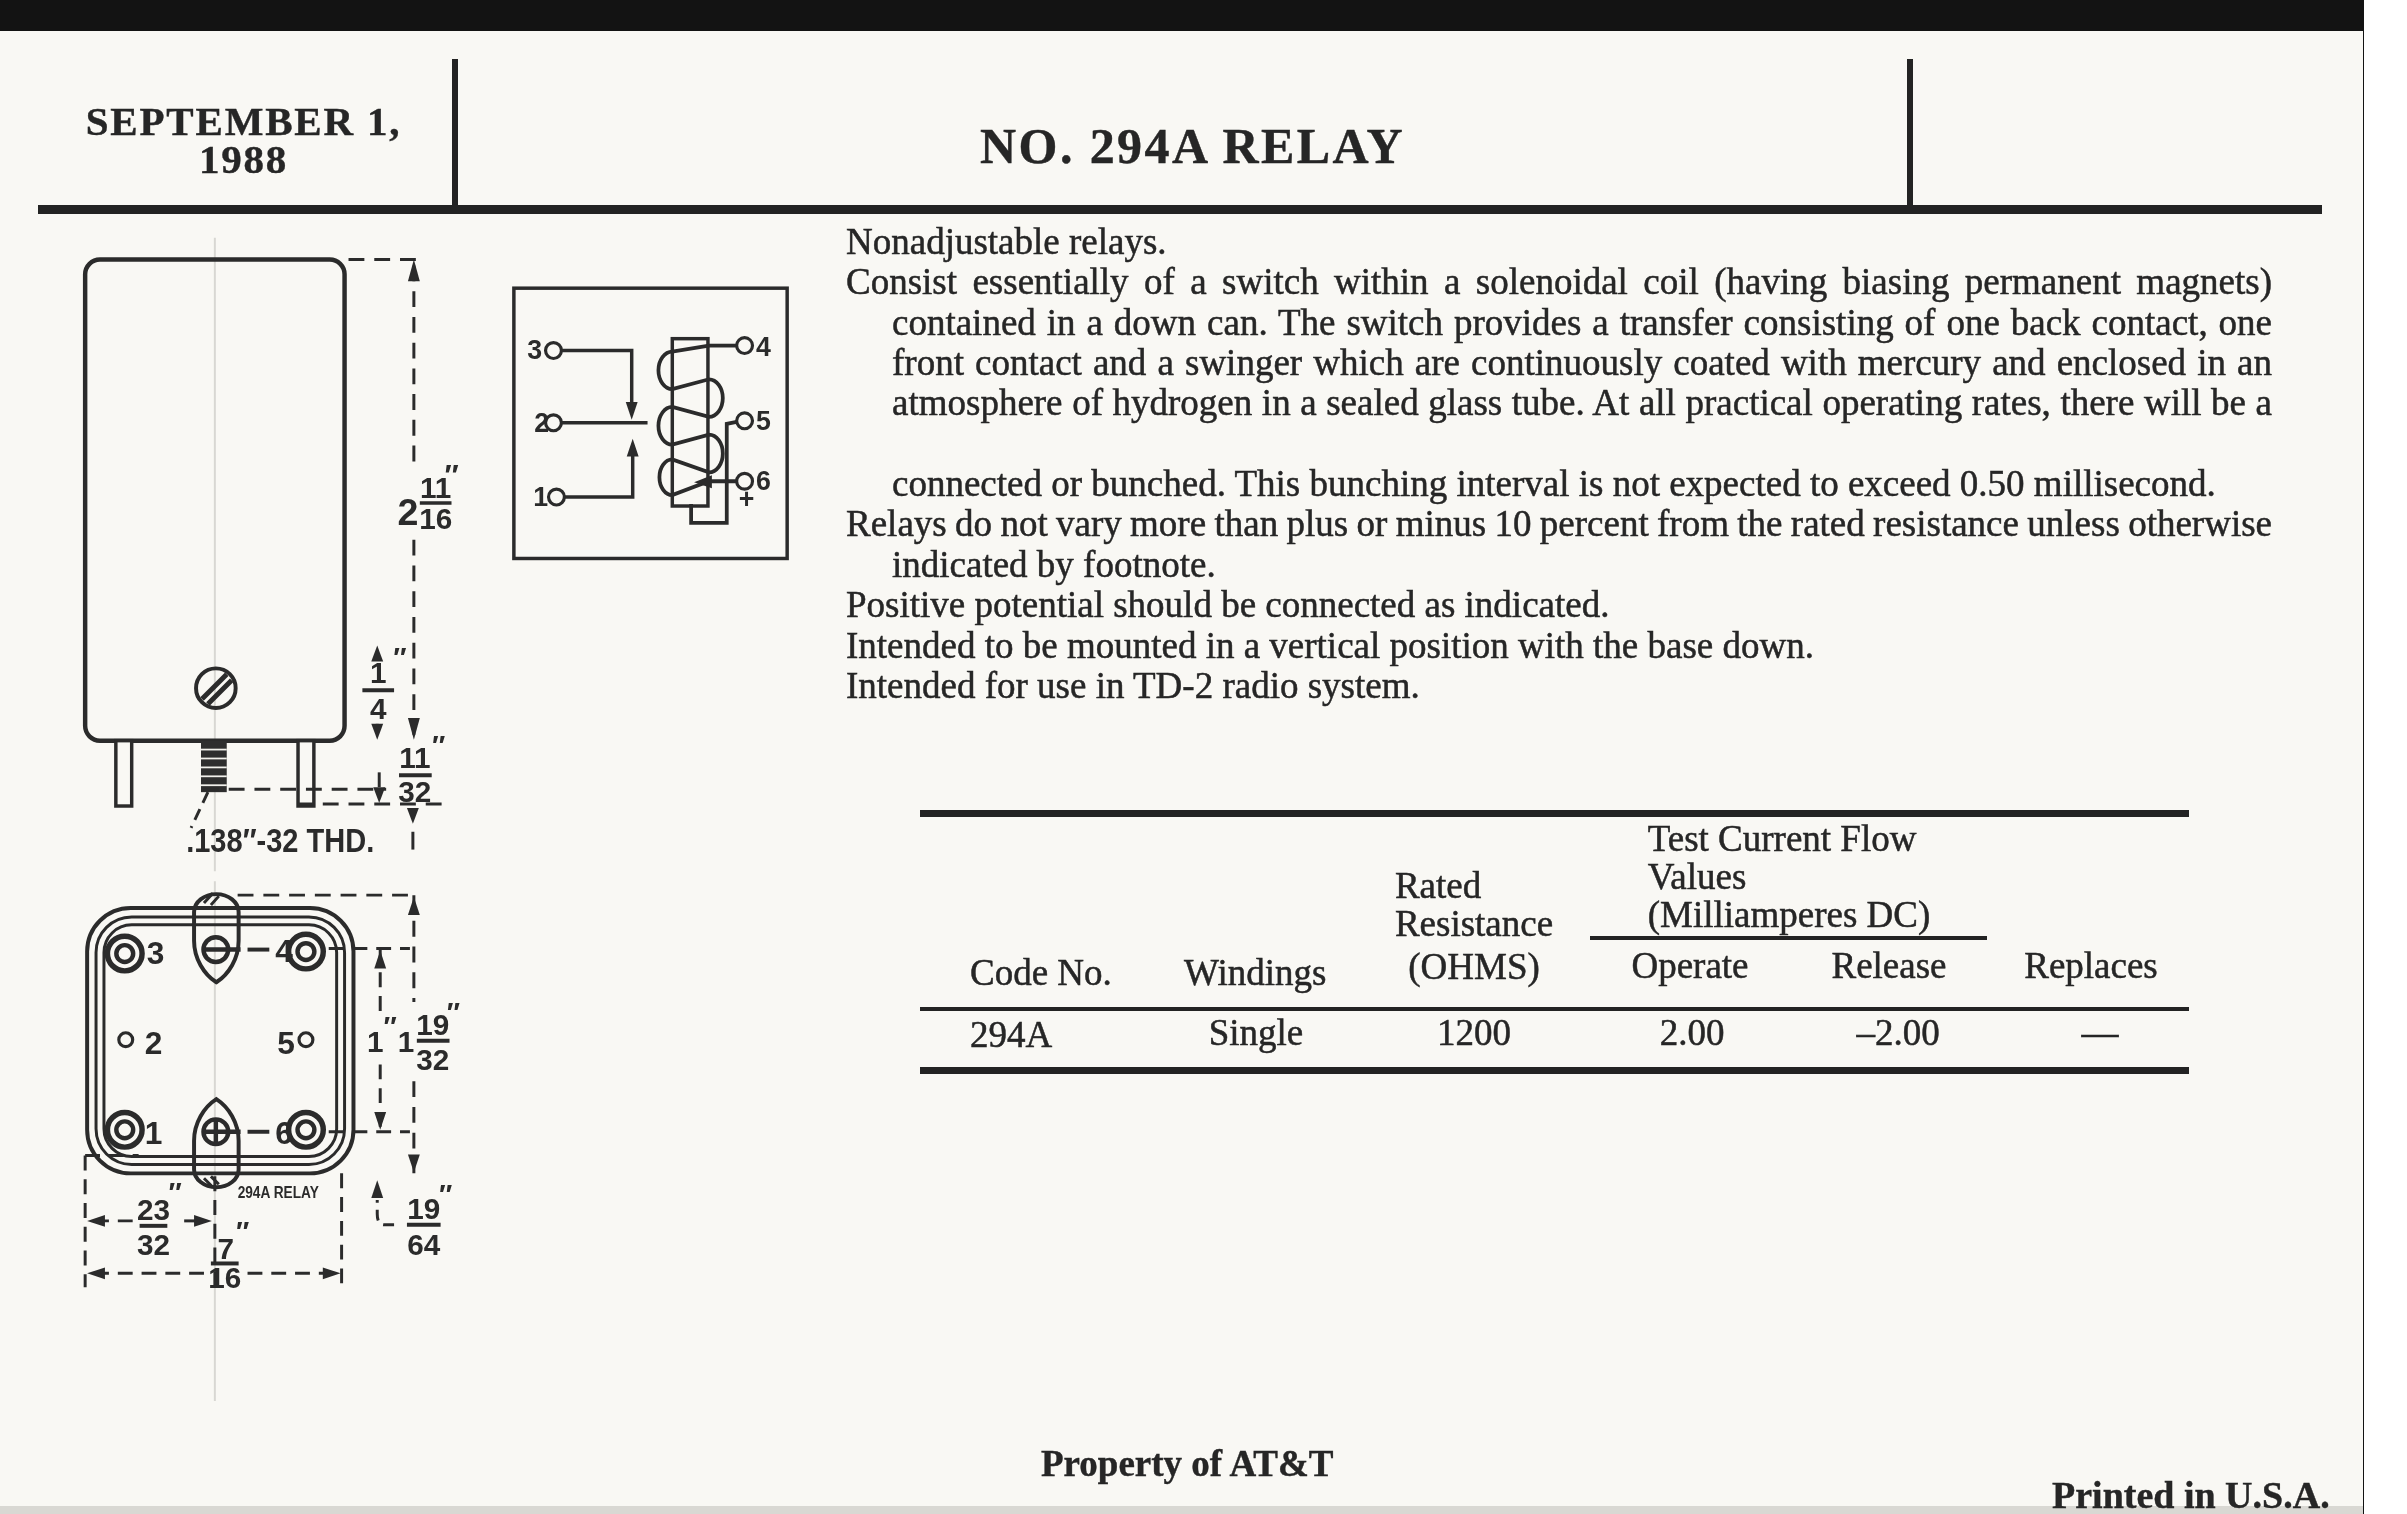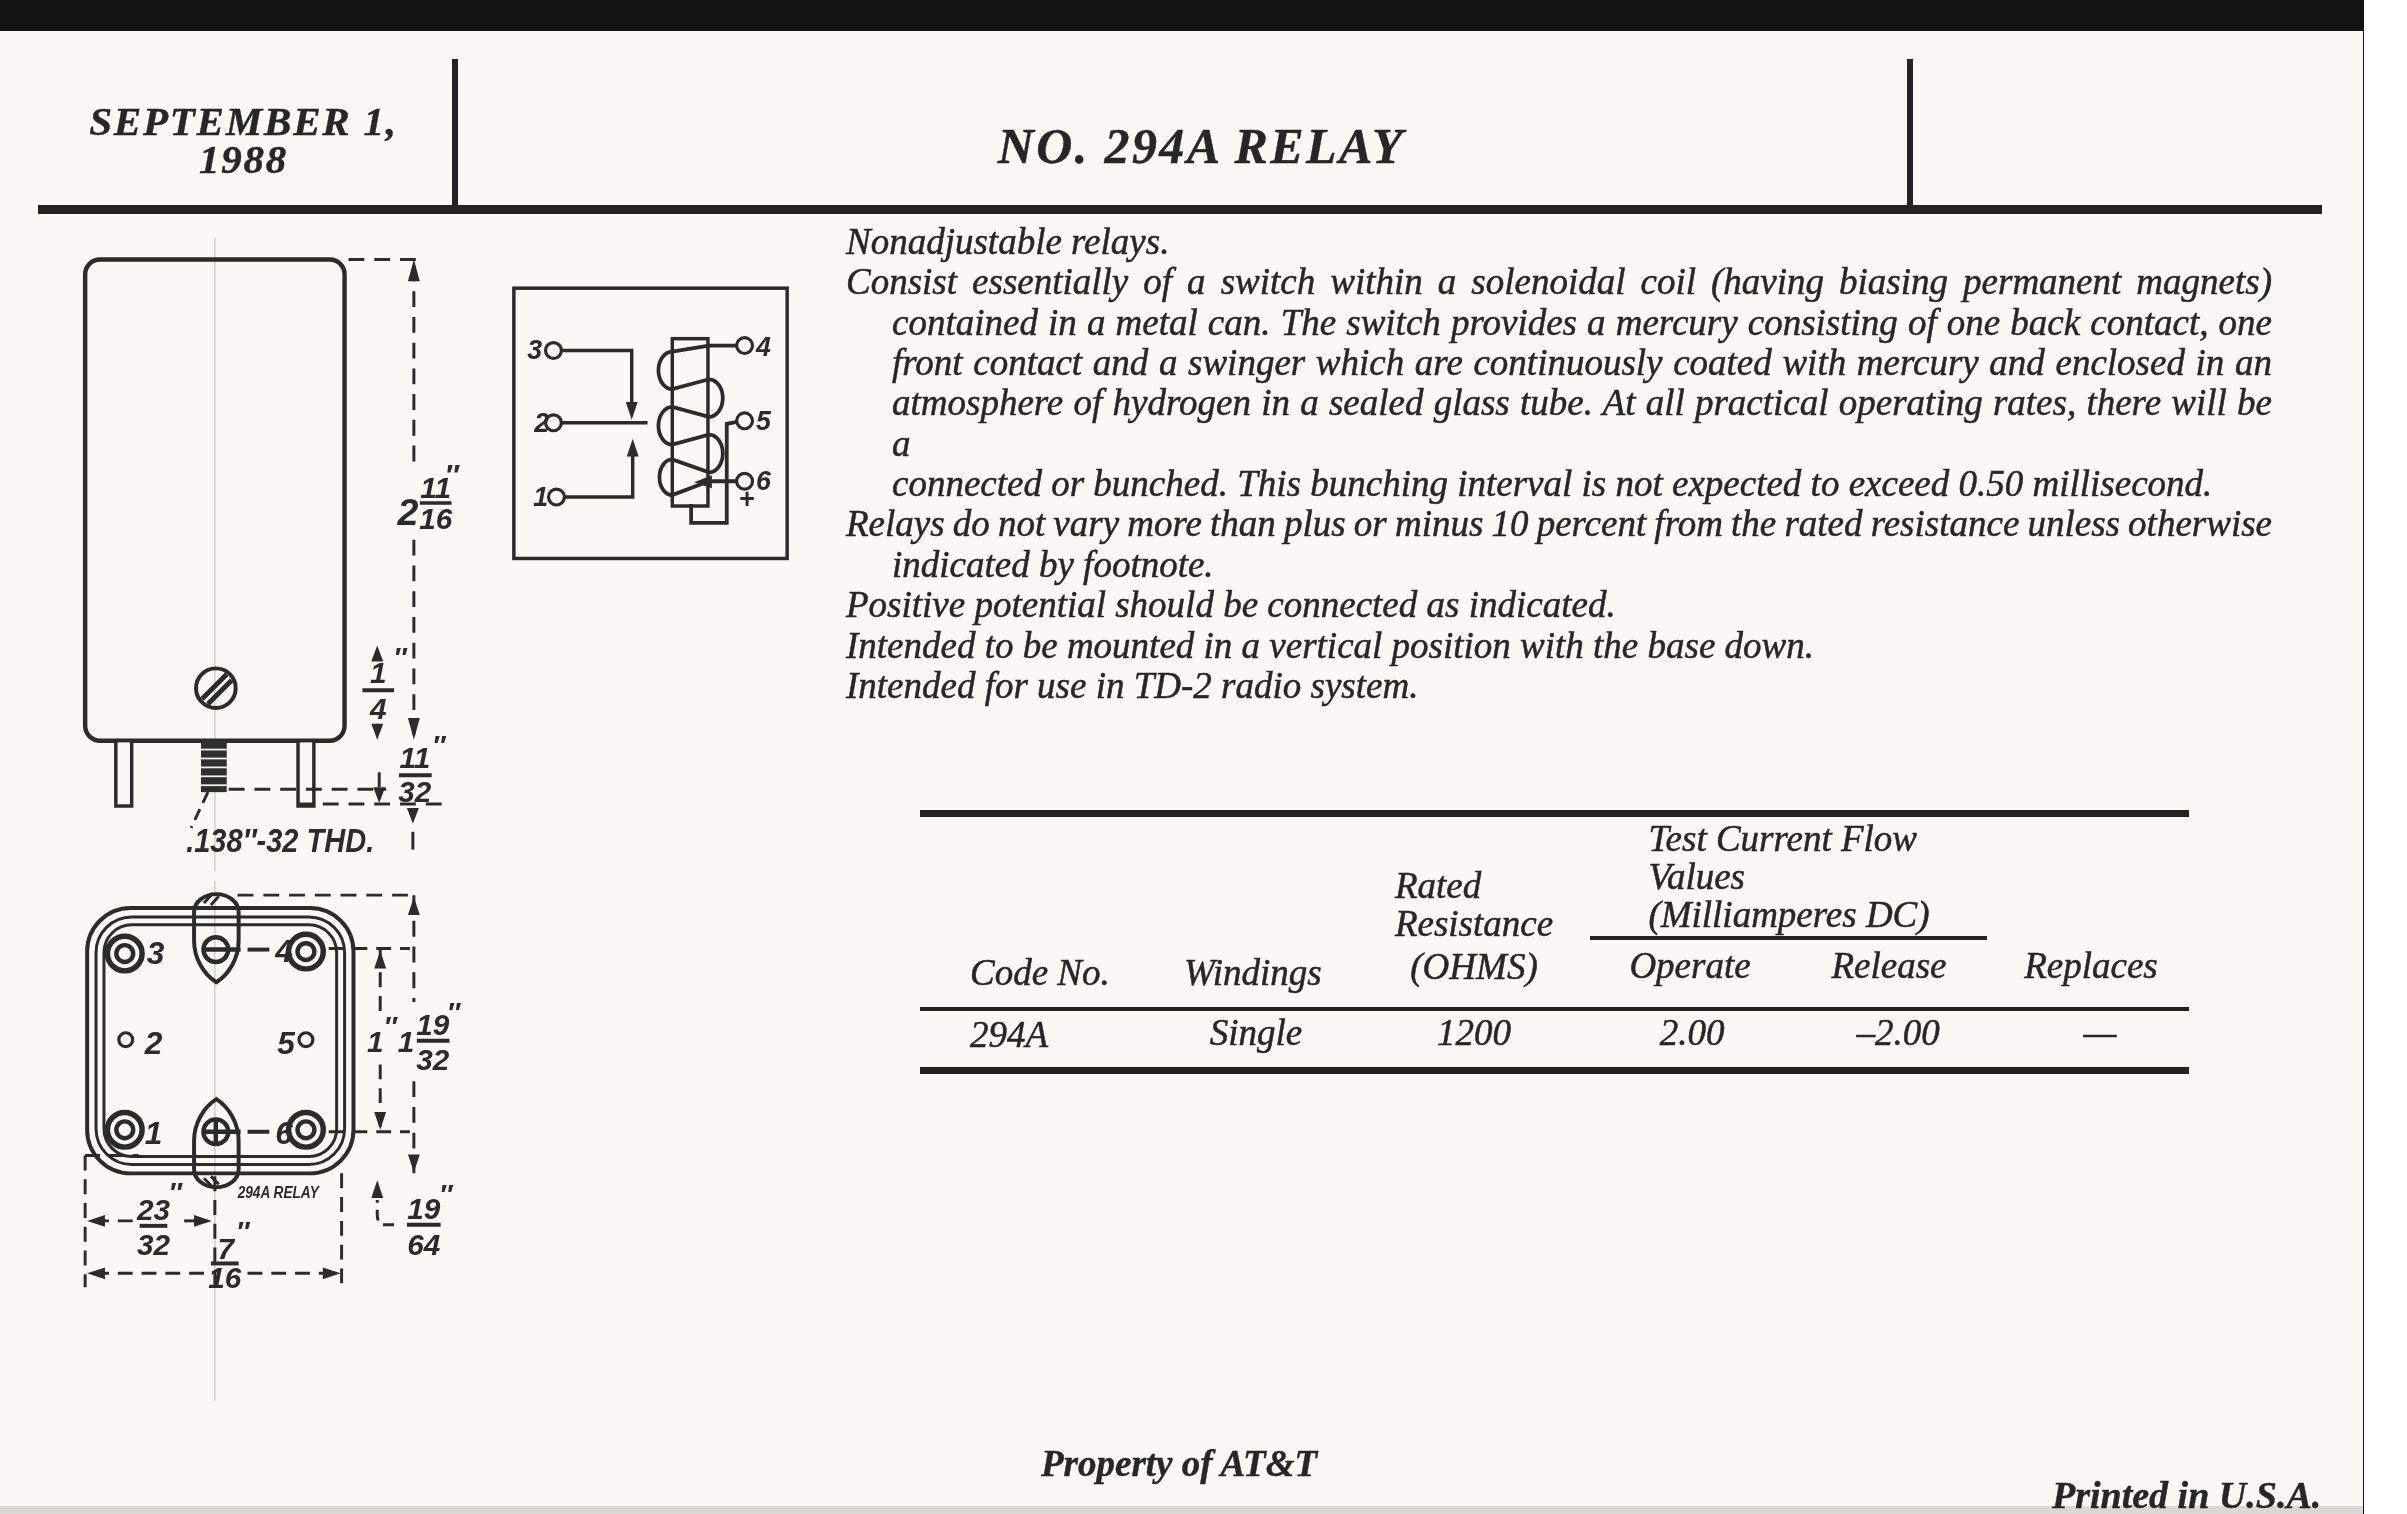--- a/index.html
+++ b/index.html
@@ -1,17 +1,17 @@
 <!DOCTYPE html>
 <html><head>
 <meta charset="utf-8">
 <style>
   html,body{margin:0;padding:0;}
   .page{position:relative;width:2364px;height:1515px;background:#f9f8f4;overflow:hidden;
-        font-family:"Liberation Serif",serif;color:#272727;font-style:italic;}
+        font-family:"Liberation Serif",serif;color:#272727;}
   .abs{position:absolute;}
   .bar{position:absolute;background:#131313;}
   .rule{position:absolute;background:#232323;}
   .hdr{position:absolute;font-weight:bold;color:#262626;-webkit-text-stroke:0.4px #262626;}
   .bl{position:absolute;font-size:37px;line-height:41px;white-space:nowrap;color:#262626;-webkit-text-stroke:0.5px #262626;}
   .jl{position:absolute;font-size:37px;line-height:41px;color:#262626;-webkit-text-stroke:0.5px #262626;text-align:justify;text-align-last:justify;}
   .tc{position:absolute;font-size:37px;line-height:38px;white-space:nowrap;color:#262626;-webkit-text-stroke:0.5px #262626;transform:translateX(-50%);}
 </style>
 </head>
 <body>
@@ -23,21 +23,21 @@
   <div class="abs" style="left:0;top:1506px;width:2363px;height:9px;background:#d9d8d3;"></div>
 
   <div class="hdr" style="left:84px;top:102px;width:319px;font-size:41px;line-height:38px;letter-spacing:1.8px;text-align:center;">SEPTEMBER 1,<br>1988</div>
   <div class="rule" style="left:452px;top:59px;width:6px;height:151px;"></div>
   <div class="hdr" style="left:950px;top:117px;width:455px;font-size:50px;text-align:right;letter-spacing:2.4px;">NO. 294A RELAY</div>
   <div class="rule" style="left:1907px;top:59px;width:6px;height:151px;"></div>
   <div class="rule" style="left:38px;top:205px;width:2284px;height:9px;"></div>
 
   <div class="bl" style="left:846px;top:221px;">Nonadjustable relays.</div>
   <div class="jl" style="left:846px;top:261px;width:1426px;">Consist essentially of a switch within a solenoidal coil (having biasing permanent magnets)</div>
-  <div class="jl" style="left:892px;top:302px;width:1380px;">contained in a metal can. The switch provides a mercury consisting of one back contact, one</div>
+  <div class="jl" style="left:892px;top:302px;width:1380px;">contained in a down can. The switch provides a transfer consisting of one back contact, one</div>
   <div class="jl" style="left:892px;top:342px;width:1380px;">front contact and a swinger which are continuously coated with mercury and enclosed in an</div>
   <div class="jl" style="left:892px;top:382px;width:1380px;">atmosphere of hydrogen in a sealed glass tube. At all practical operating rates, there will be a</div>
   <div class="bl" id="L7" style="left:892px;top:463px;">connected or bunched. This bunching interval is not expected to exceed 0.50 millisecond.</div>
   <div class="jl" style="left:846px;top:503px;width:1426px;word-spacing:-1.2px;">Relays do not vary more than plus or minus 10 percent from the rated resistance unless otherwise</div>
   <div class="bl" style="left:892px;top:544px;">indicated by footnote.</div>
   <div class="bl" style="left:846px;top:584px;">Positive potential should be connected as indicated.</div>
   <div class="bl" style="left:846px;top:625px;">Intended to be mounted in a vertical position with the base down.</div>
   <div class="bl" style="left:846px;top:665px;">Intended for use in TD-2 radio system.</div>
 
   <div class="rule" style="left:920px;top:810px;width:1269px;height:7px;"></div>

